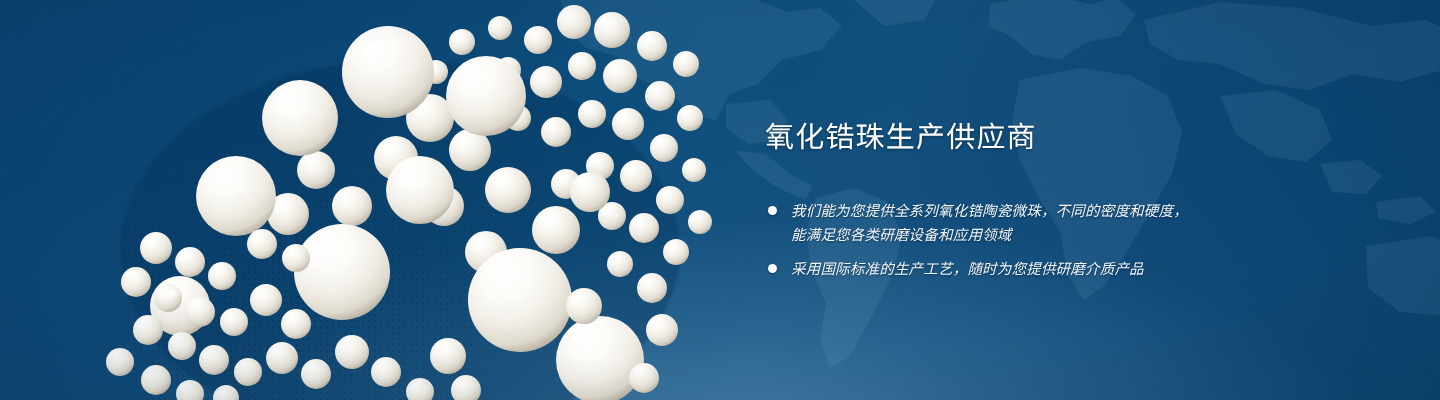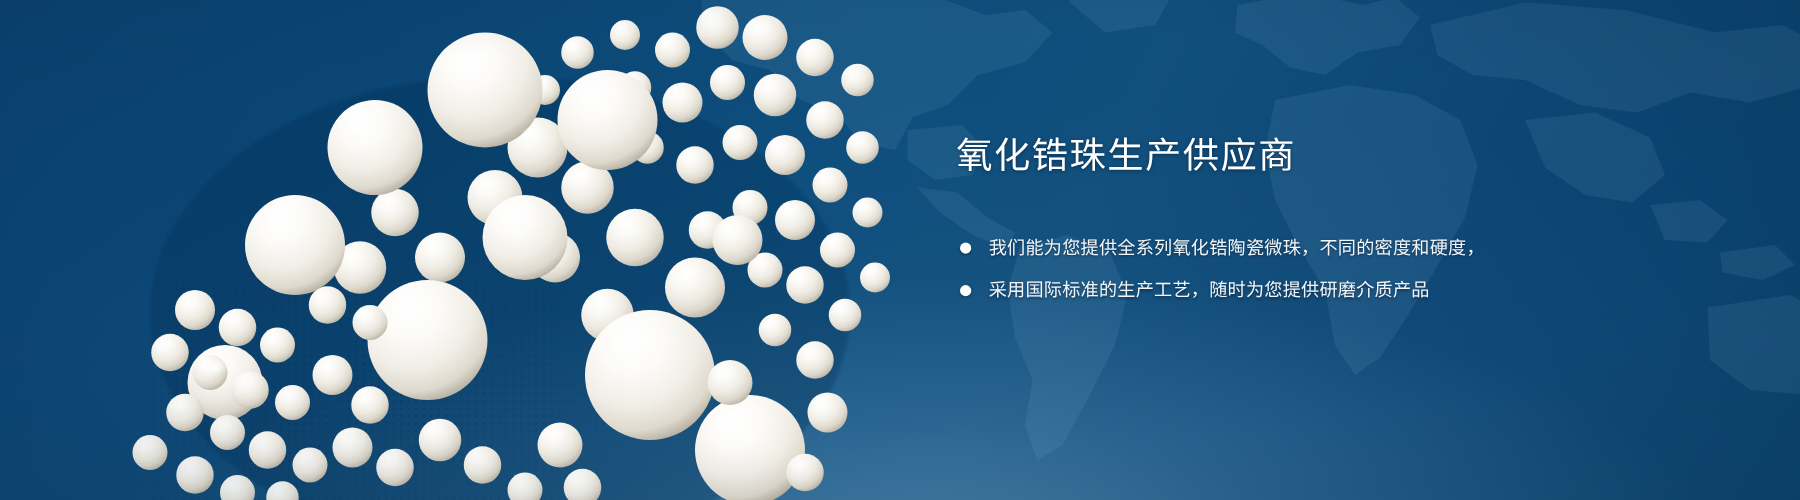--- a/index.html
+++ b/index.html
@@ -83,21 +83,21 @@
     width: 760px;
     height: 400px;
     pointer-events: none;
   }
   .beads-photo svg { display: block; width: 100%; height: 100%; }
 
   
   .copy {
     position: absolute;
     left: 765px;
-    top: 108px;
+    top: 120px;
     width: 450px;
   }
   .headline {
     margin: 0;
     color: #ffffff;
     font-size: 29px;
     font-weight: 400;
     letter-spacing: 1.2px;
     line-height: 1.2;
     text-shadow: 0 1px 3px rgba(0,20,40,0.55);
@@ -110,20 +110,21 @@
   }
   .bullet {
     position: relative;
     padding-left: 26px;
     margin-bottom: 10px;
     color: #f2f6f9;
     font-size: 14.5px;
     line-height: 24px;
     letter-spacing: 0.2px;
     text-shadow: 0 1px 2px rgba(0,18,36,0.5);
+    font-style: italic;
   }
   .bullet:last-child { margin-bottom: 12px; }
   .bullet-dot {
     position: absolute;
     left: 3px;
     top: 7px;
     width: 9px;
     height: 9px;
     border-radius: 50%;
     background: #ffffff;
@@ -325,20 +326,21 @@
   <div class="bg-vignette"></div>
 
   <div class="copy">
     <h1 class="headline">氧化锆珠生产供应商</h1>
 
     <ul class="bullets">
 
       <li class="bullet">
         <span class="bullet-dot"></span>
         <span class="bullet-line">我们能为您提供全系列氧化锆陶瓷微珠，不同的密度和硬度，</span>
+        <span class="bullet-line">能满足您各类研磨设备和应用领域</span>
       </li>
 
 
       <li class="bullet">
         <span class="bullet-dot"></span>
         <span class="bullet-line">采用国际标准的生产工艺，随时为您提供研磨介质产品</span>
       </li>
 
     </ul>
   </div>

